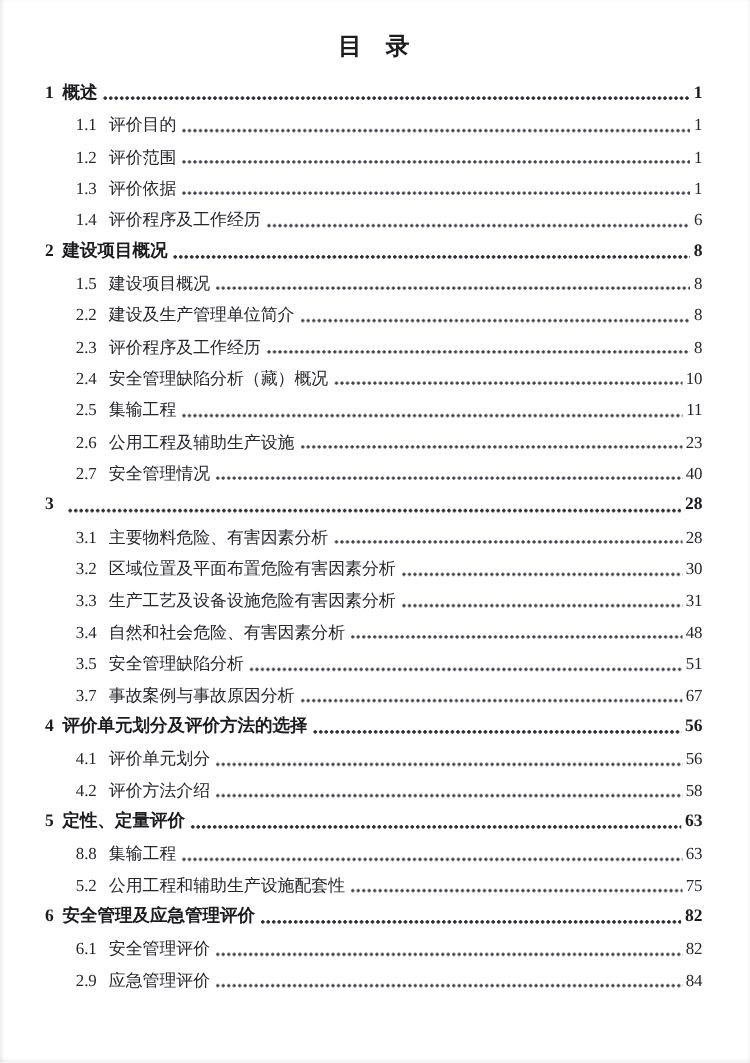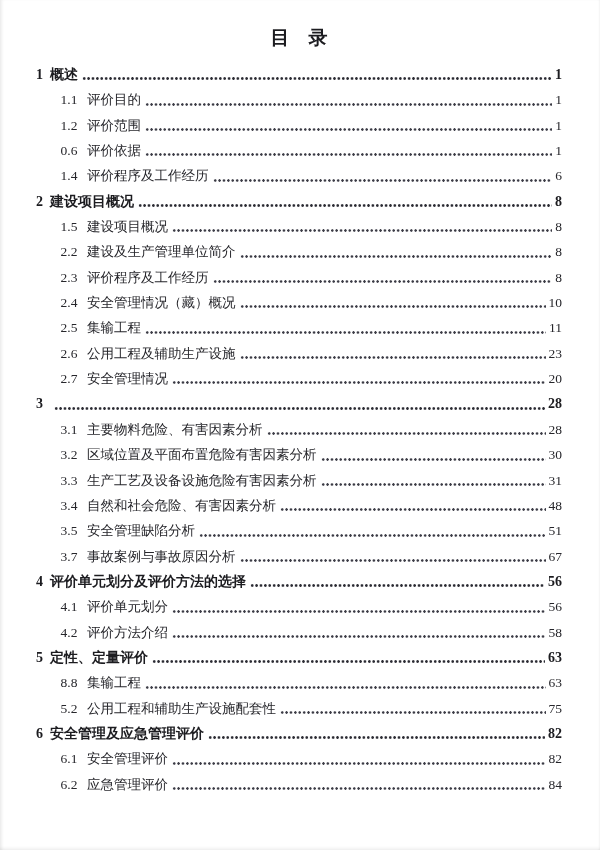--- a/index.html
+++ b/index.html
@@ -74,21 +74,21 @@
     <span class="leader"></span>
     <span class="pg">1</span>
   </div>
       <div class="row l2">
     <span class="num">1.2</span>
     <span class="ttl">评价范围</span>
     <span class="leader"></span>
     <span class="pg">1</span>
   </div>
       <div class="row l2">
-    <span class="num">0.6</span>
+    <span class="num">1.3</span>
     <span class="ttl">评价依据</span>
     <span class="leader"></span>
     <span class="pg">1</span>
   </div>
       <div class="row l2">
     <span class="num">1.4</span>
     <span class="ttl">评价程序及工作经历</span>
     <span class="leader"></span>
     <span class="pg">6</span>
   </div>
@@ -111,41 +111,41 @@
     <span class="pg">8</span>
   </div>
       <div class="row l2">
     <span class="num">2.3</span>
     <span class="ttl">评价程序及工作经历</span>
     <span class="leader"></span>
     <span class="pg">8</span>
   </div>
       <div class="row l2">
     <span class="num">2.4</span>
-    <span class="ttl">安全管理情况（藏）概况</span>
+    <span class="ttl">安全管理缺陷分析（藏）概况</span>
     <span class="leader"></span>
     <span class="pg">10</span>
   </div>
       <div class="row l2">
     <span class="num">2.5</span>
     <span class="ttl">集输工程</span>
     <span class="leader"></span>
     <span class="pg">11</span>
   </div>
       <div class="row l2">
     <span class="num">2.6</span>
     <span class="ttl">公用工程及辅助生产设施</span>
     <span class="leader"></span>
     <span class="pg">23</span>
   </div>
       <div class="row l2">
     <span class="num">2.7</span>
     <span class="ttl">安全管理情况</span>
     <span class="leader"></span>
-    <span class="pg">20</span>
+    <span class="pg">40</span>
   </div>
       <div class="row l1">
     <span class="num">3</span>
     <span class="leader"></span>
     <span class="pg">28</span>
   </div>
       <div class="row l2">
     <span class="num">3.1</span>
     <span class="ttl">主要物料危险、有害因素分析</span>
     <span class="leader"></span>
@@ -223,19 +223,19 @@
     <span class="leader"></span>
     <span class="pg">82</span>
   </div>
       <div class="row l2">
     <span class="num">6.1</span>
     <span class="ttl">安全管理评价</span>
     <span class="leader"></span>
     <span class="pg">82</span>
   </div>
       <div class="row l2">
-    <span class="num">6.2</span>
+    <span class="num">2.9</span>
     <span class="ttl">应急管理评价</span>
     <span class="leader"></span>
     <span class="pg">84</span>
   </div>
     </div>
 </div>
 
 </body></html>

